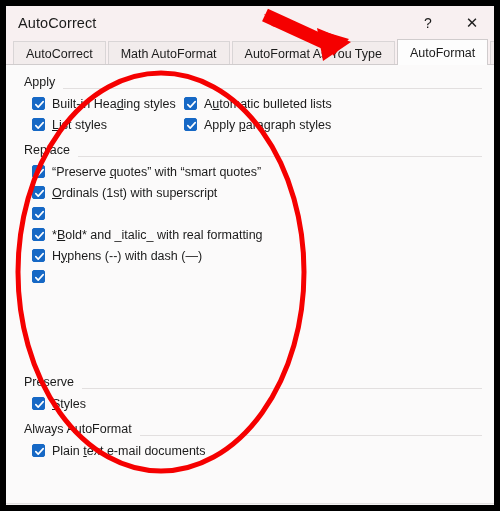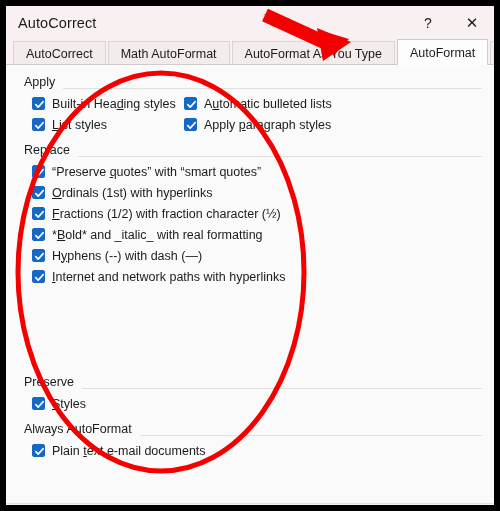--- a/index.html
+++ b/index.html
@@ -282,29 +282,28 @@
             </svg>
         </span>
         <span class="cb-label"><span>“Preserve </span><u>q</u><span>uotes” with “smart quotes”</span></span>
       </div>
       <div class="row">
         <span class="cb">
           <svg width="11" height="11" viewBox="0 0 11 11">
               <path d="M1.8 5.6 L4.2 8.1 L9.2 2.6" stroke="#ffffff" stroke-width="1.6" fill="none" stroke-linecap="round" stroke-linejoin="round"></path>
             </svg>
         </span>
-        <span class="cb-label"><span></span><u>O</u><span>rdinals (1st) with hyperlinks</span></span>
-      </div>
-      <div class="row">
-        <span class="cb">
-          <svg width="11" height="11" viewBox="0 0 11 11">
-              <path d="M1.8 5.6 L4.2 8.1 L9.2 2.6" stroke="#ffffff" stroke-width="1.6" fill="none" stroke-linecap="round" stroke-linejoin="round"></path>
-            </svg>
-        </span>
-        <span class="cb-label"><span></span><u>F</u><span>ractions (1/2) with fraction character (½)</span></span>
+        <span class="cb-label"><span></span><u>O</u><span>rdinals (1st) with superscript</span></span>
+      </div>
+      <div class="row">
+        <span class="cb">
+          <svg width="11" height="11" viewBox="0 0 11 11">
+              <path d="M1.8 5.6 L4.2 8.1 L9.2 2.6" stroke="#ffffff" stroke-width="1.6" fill="none" stroke-linecap="round" stroke-linejoin="round"></path>
+            </svg>
+        </span>
       </div>
       <div class="row">
         <span class="cb">
           <svg width="11" height="11" viewBox="0 0 11 11">
               <path d="M1.8 5.6 L4.2 8.1 L9.2 2.6" stroke="#ffffff" stroke-width="1.6" fill="none" stroke-linecap="round" stroke-linejoin="round"></path>
             </svg>
         </span>
         <span class="cb-label"><span>*</span><u>B</u><span>old* and _italic_ with real formatting</span></span>
       </div>
       <div class="row">
@@ -314,21 +313,20 @@
             </svg>
         </span>
         <span class="cb-label"><span>H</span><u>y</u><span>phens (--) with dash (—)</span></span>
       </div>
       <div class="row">
         <span class="cb">
           <svg width="11" height="11" viewBox="0 0 11 11">
               <path d="M1.8 5.6 L4.2 8.1 L9.2 2.6" stroke="#ffffff" stroke-width="1.6" fill="none" stroke-linecap="round" stroke-linejoin="round"></path>
             </svg>
         </span>
-        <span class="cb-label"><span></span><u>I</u><span>nternet and network paths with hyperlinks</span></span>
       </div>
     </div>
 
     <div class="gap-big"></div>
 
     <div class="group-header">
       <span>Preserve</span>
       <span class="rule"></span>
     </div>
     <div class="rows">

